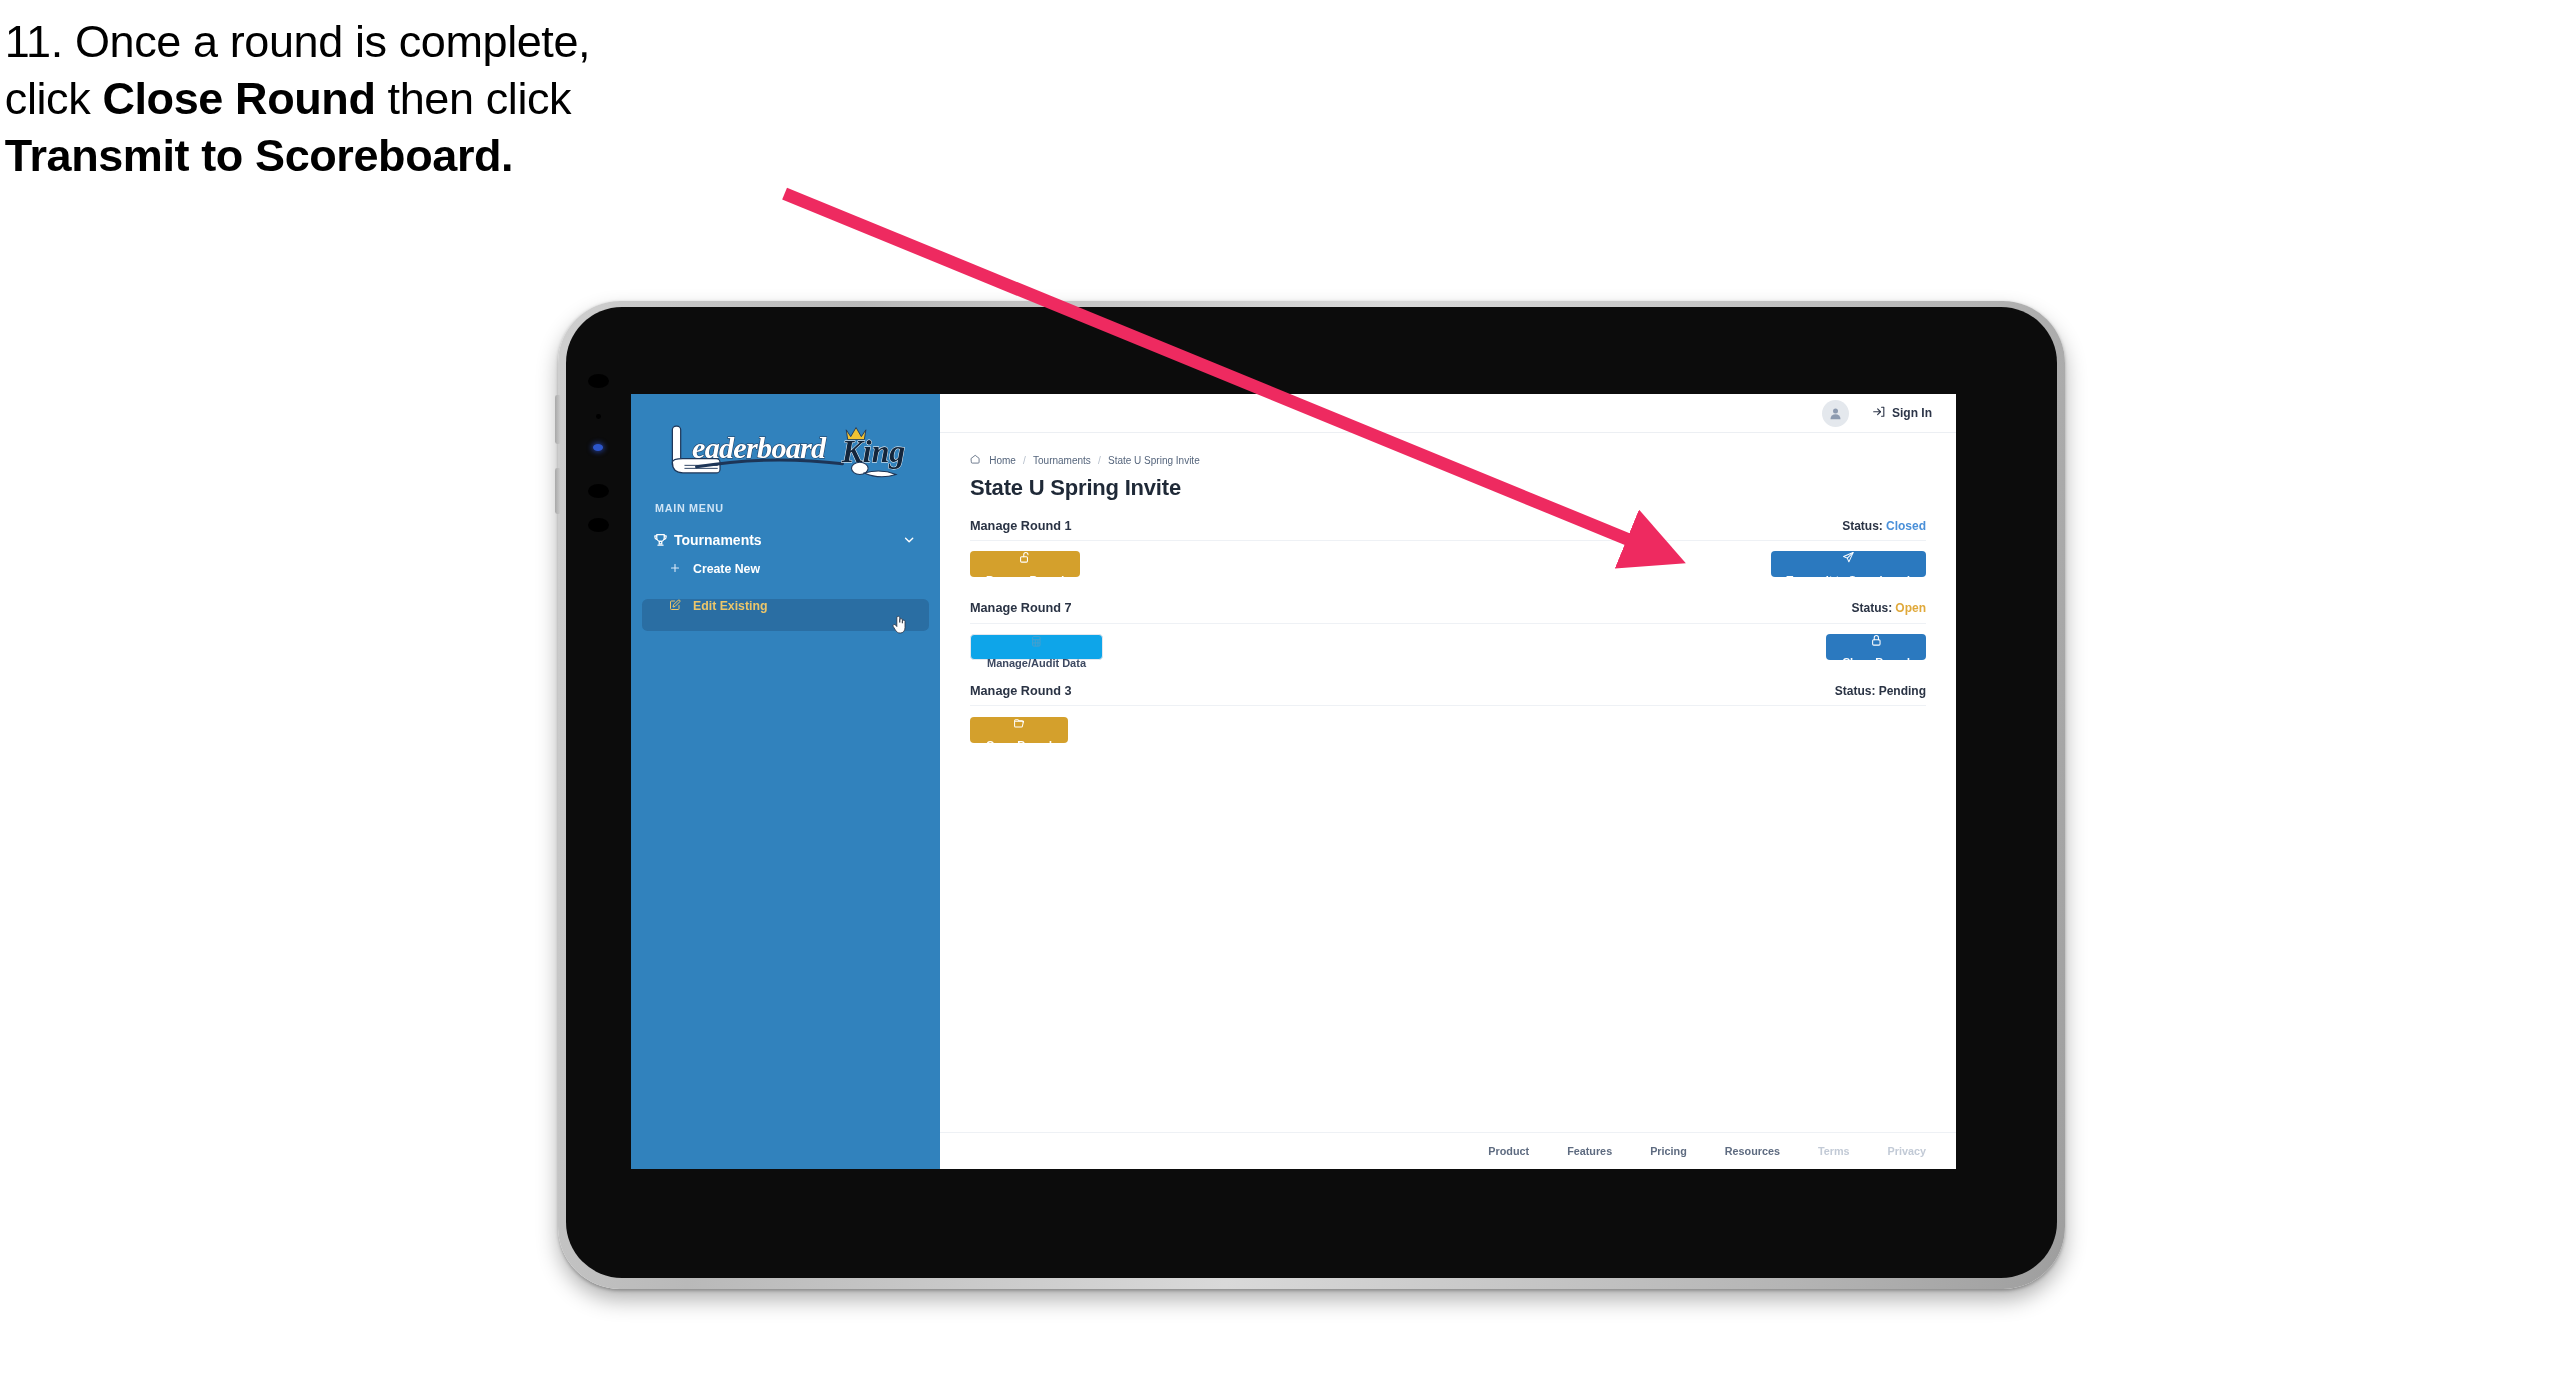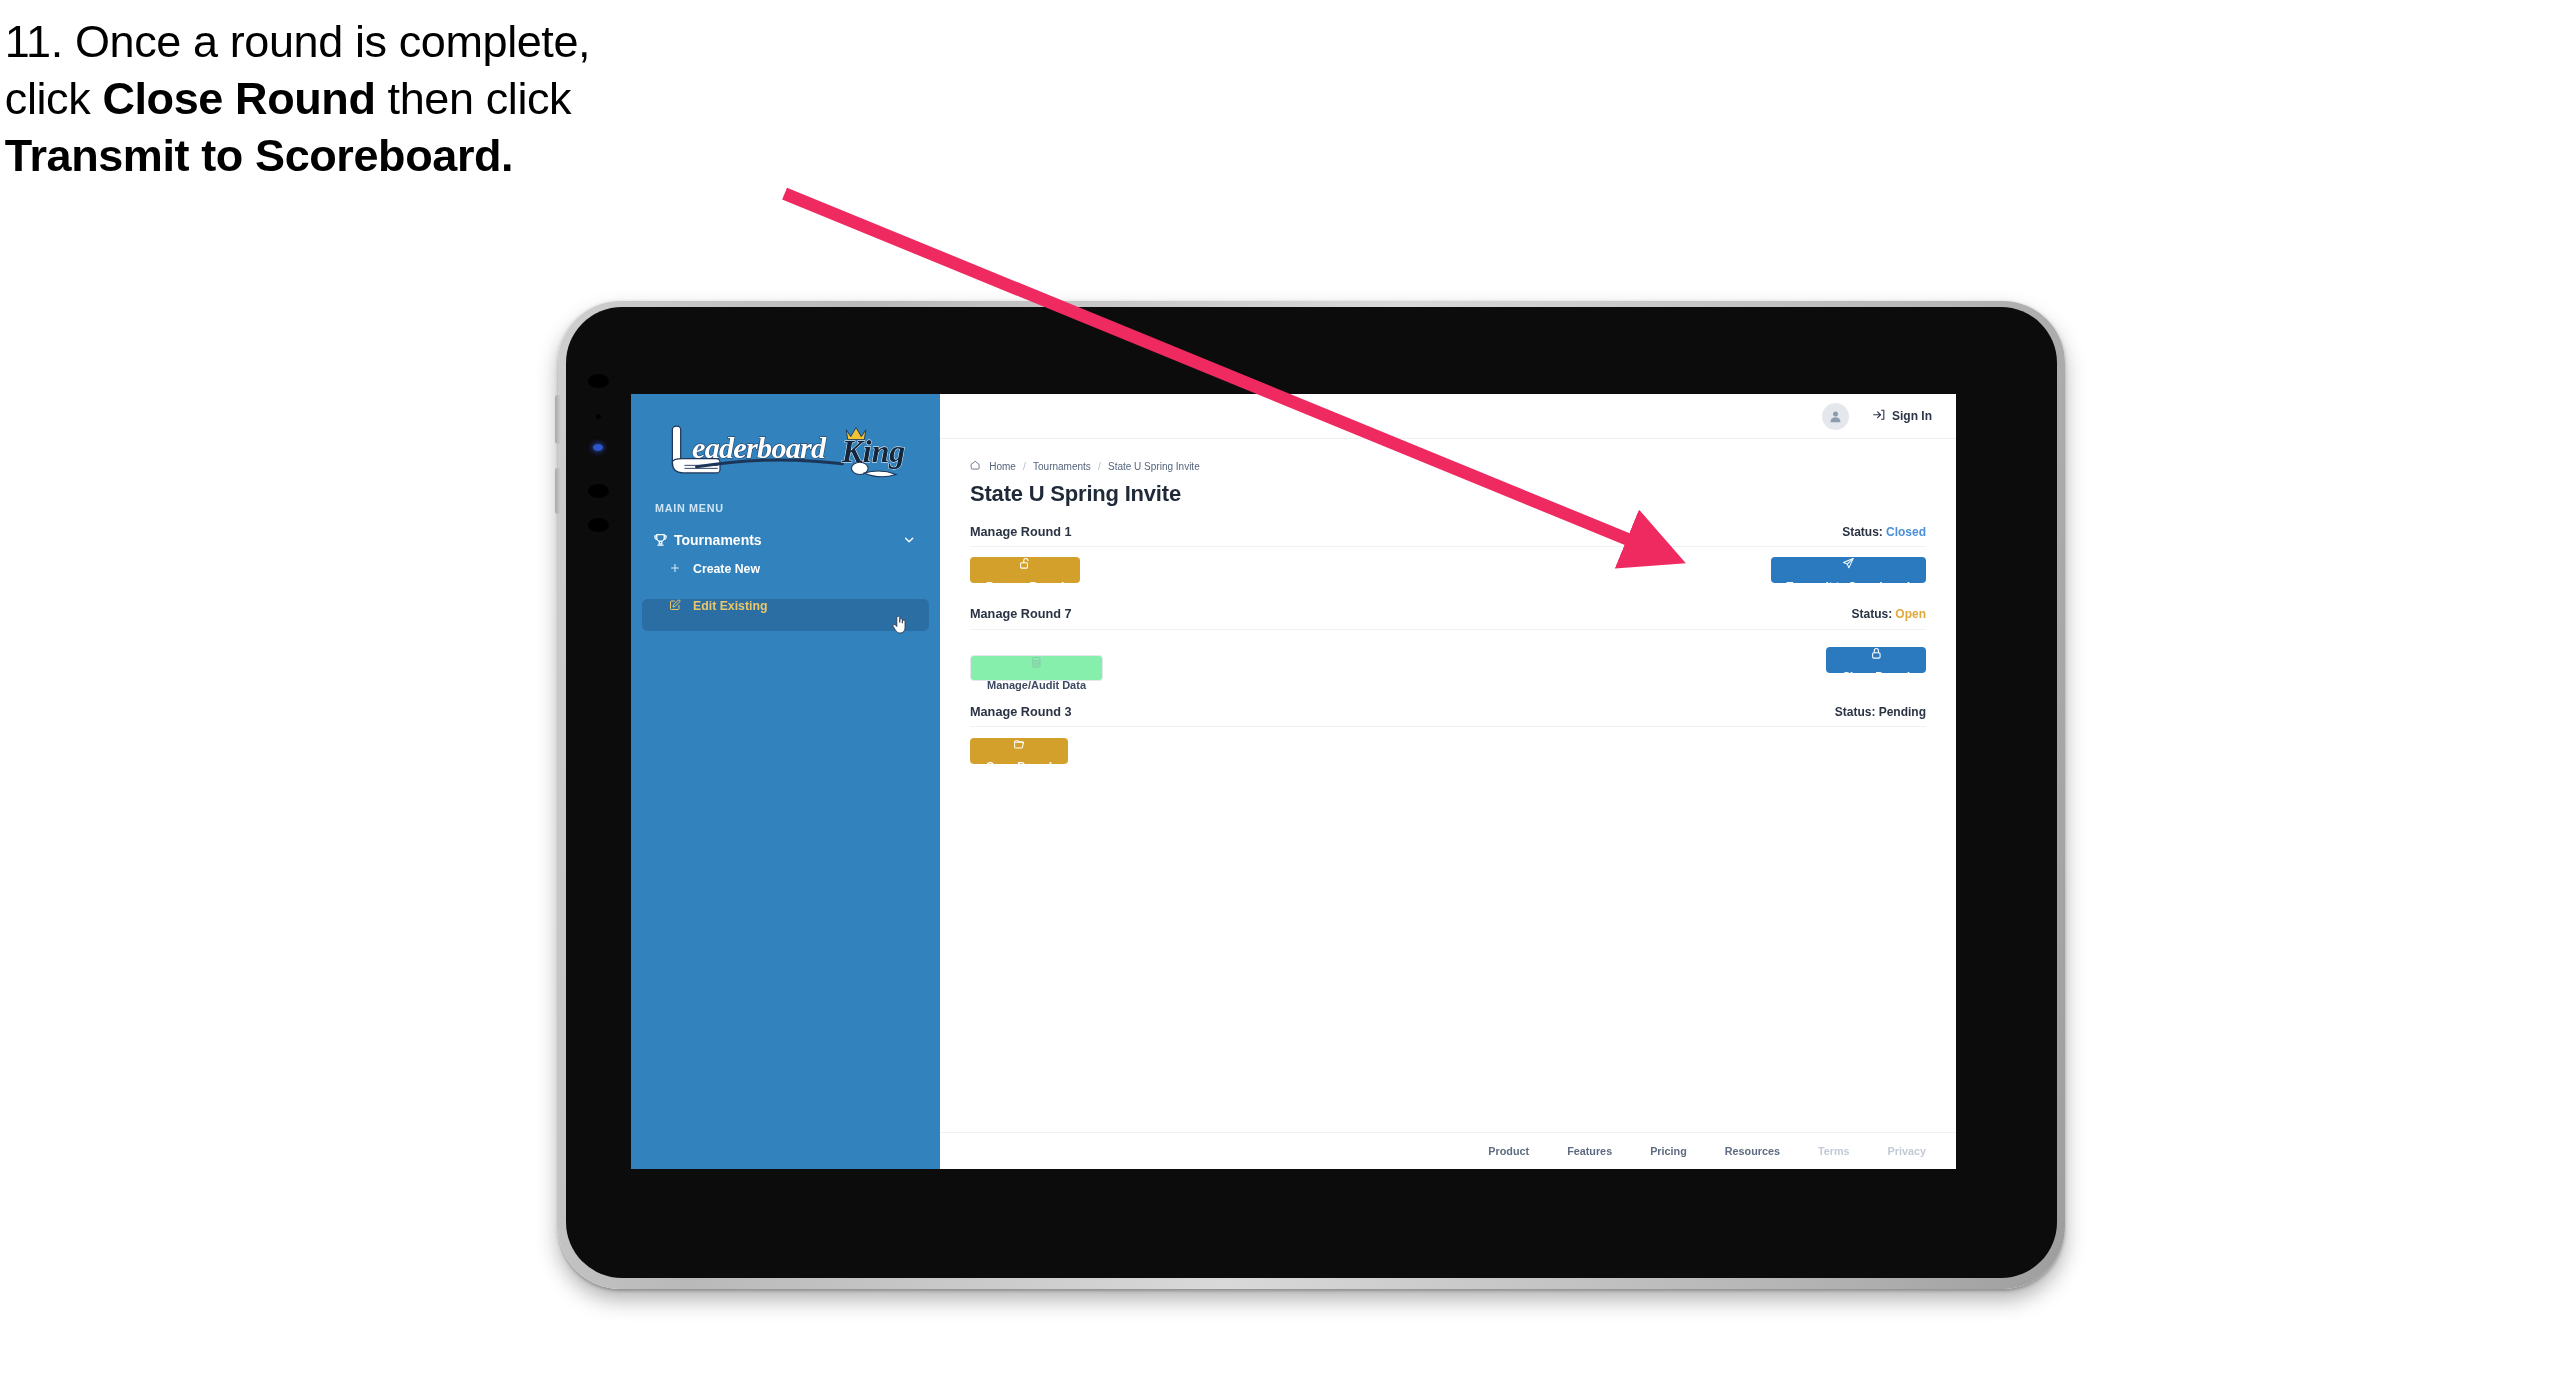--- a/index.html
+++ b/index.html
@@ -111,21 +111,21 @@
   .sub-row .ico { width: 24px; display:flex; align-items:center; }
   .sub-row .ico svg { width: 12px; height: 12px; }
   .sub-row.active { background: #2a6ea3; color: #ecc66a; }
   .sub-row.active .ico svg { stroke: #ecc66a; }
   #hand-cursor { position: absolute; right: 21px; bottom: -4.8px; width: 17.5px; height: 22px; }
 
   
   #main { flex: 1; display: flex; flex-direction: column; background: #fff; position: relative; }
 
   #topbar {
-    height: 45px;
+    height: 39px;
     border-bottom: 0.8px solid #eceff3;
     display: flex; align-items: center; justify-content: flex-end;
     padding-right: 24px; gap: 23px;
   }
   #avatar {
     width: 27px; height: 27px; border-radius: 50%;
     background: #e4e8ed;
     display: flex; align-items: center; justify-content: center;
   }
   #avatar svg { width: 15px; height: 15px; }
@@ -160,21 +160,21 @@
     height: 26px; padding: 0 16px;
     border-radius: 4px;
     font-size: 11px; font-weight: 700;
     border: none; cursor: pointer;
     white-space: nowrap;
     flex-direction: column;
   }
   .btn svg { width: 12.7px; height: 12.7px; flex: 0 0 12.7px; }
   .btn-gold { background: #d4a02c; color: #fff; }
   .btn-blue { background: #2b79bf; color: #fff; }
-  .btn-ghost { background: #86efac; color: #3d4961; border: 0.8px solid #e3e7ee; margin-top: 16px; }
+  .btn-ghost { background: #0ea5e9; color: #3d4961; border: 0.8px solid #e3e7ee; }
   .btn-ghost svg { opacity: 0.45; }
 
   #footer {
     border-top: 0.8px solid #eef1f5;
     height: 37px;
     display: flex; align-items: center; justify-content: flex-end;
     gap: 38px;
     padding-right: 30px;
     font-size: 10.8px; font-weight: 700;
   }

